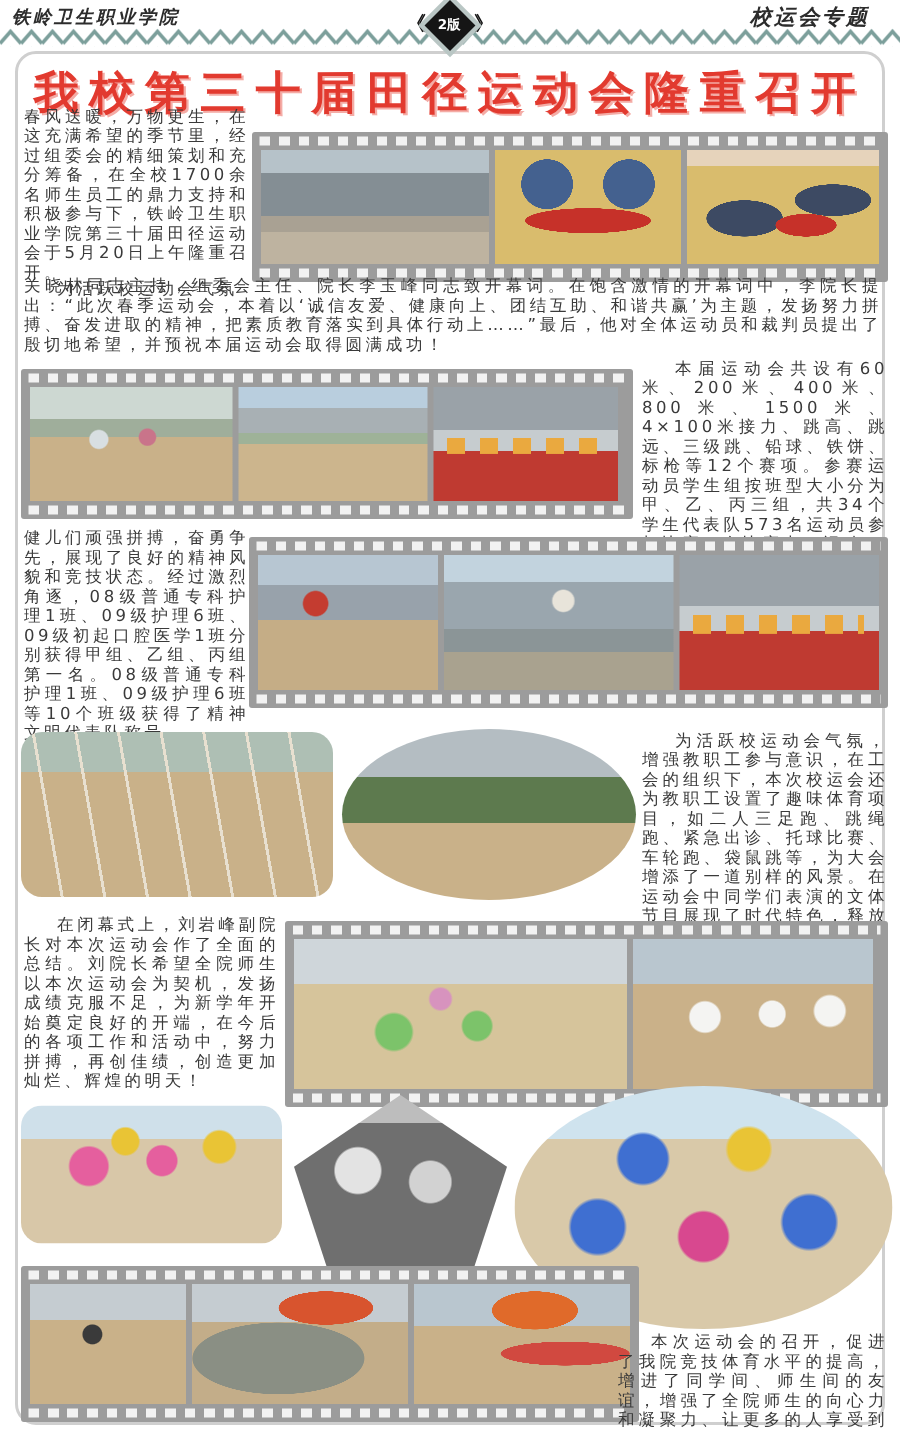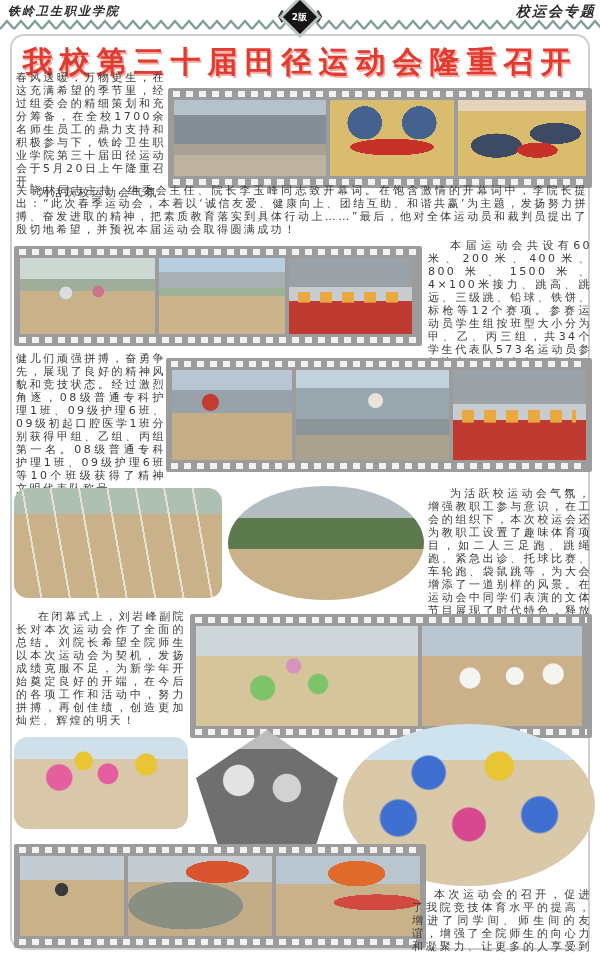--- a/index.html
+++ b/index.html
@@ -1,21 +1,21 @@
 <!DOCTYPE html>
 <html><head>
 <meta charset="utf-8">
 <style>
   html,body{margin:0;padding:0;background:#fff;}
   body{width:600px;height:954px;position:relative;overflow:hidden;
        font-family:"DejaVu Sans",sans-serif;}
   
   .mast-name{position:absolute;top:3px;left:8px;font-family:"DejaVu Serif",serif;
              font-style:italic;font-weight:bold;font-size:12px;color:#2c2c2c;letter-spacing:2px;}
-  .mast-topic{position:absolute;top:3px;right:4px;font-family:"DejaVu Serif",serif;
+  .mast-topic{position:absolute;top:3px;right:20px;font-family:"DejaVu Serif",serif;
              font-style:italic;font-weight:bold;font-size:14px;color:#2c2c2c;letter-spacing:2px;}
   .zigzag{position:absolute;top:19px;left:0;width:600px;height:12px;}
   .badge{position:absolute;left:50%;transform:translateX(-50%);top:1px;display:flex;
          align-items:center;z-index:3;}
   .badge .br{color:#111;font-weight:bold;font-size:13px;line-height:30px;}
   .dwrap{position:relative;width:32px;height:32px;}
   .dgray{position:absolute;inset:1px;transform:rotate(45deg);background:#b9c6c4;}
   .dblack{position:absolute;inset:4px;transform:rotate(45deg);background:#151515;
           display:flex;align-items:center;justify-content:center;}
   .dblack span{transform:rotate(-45deg);color:#fff;font-size:9px;font-weight:bold;letter-spacing:0;}

